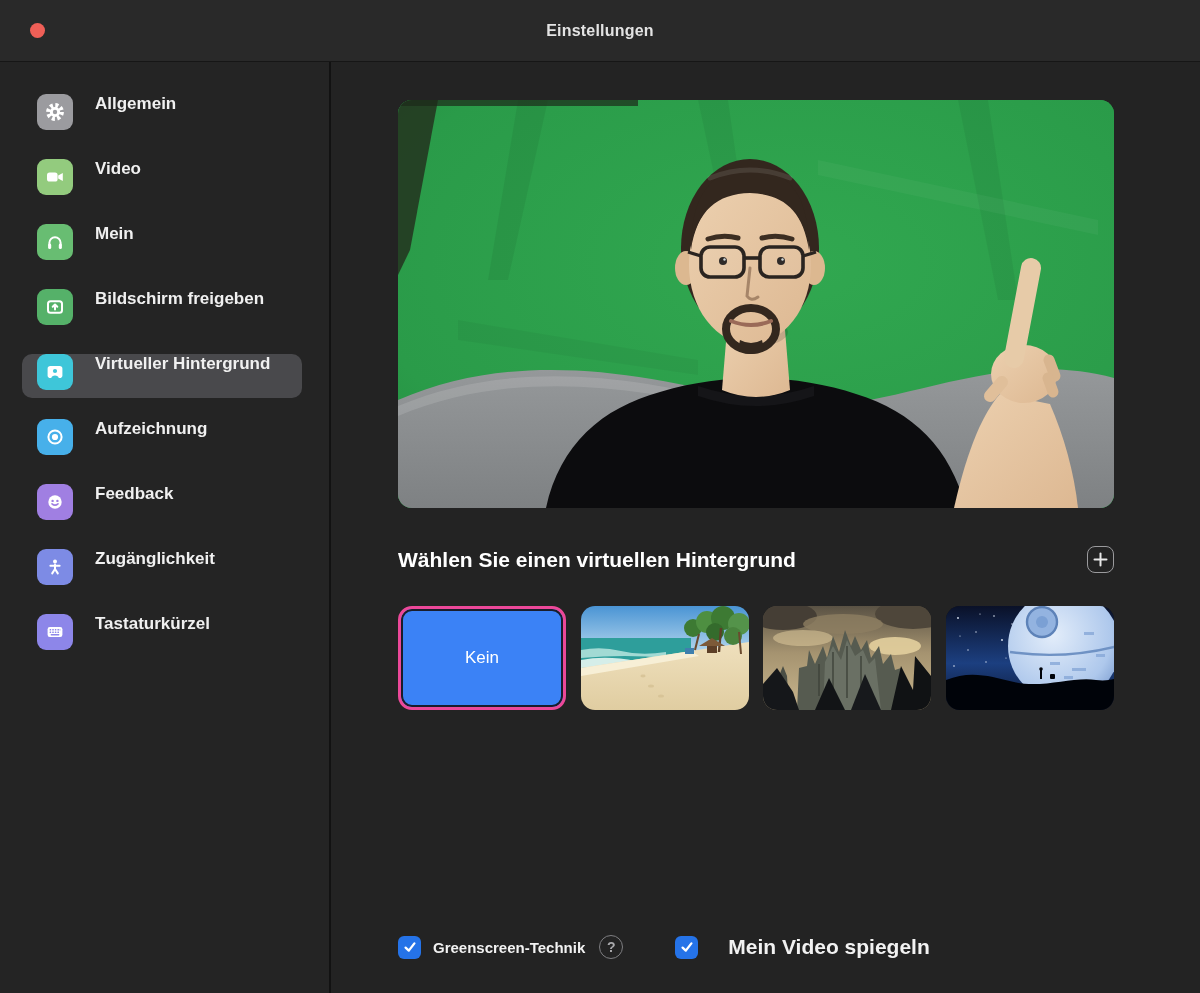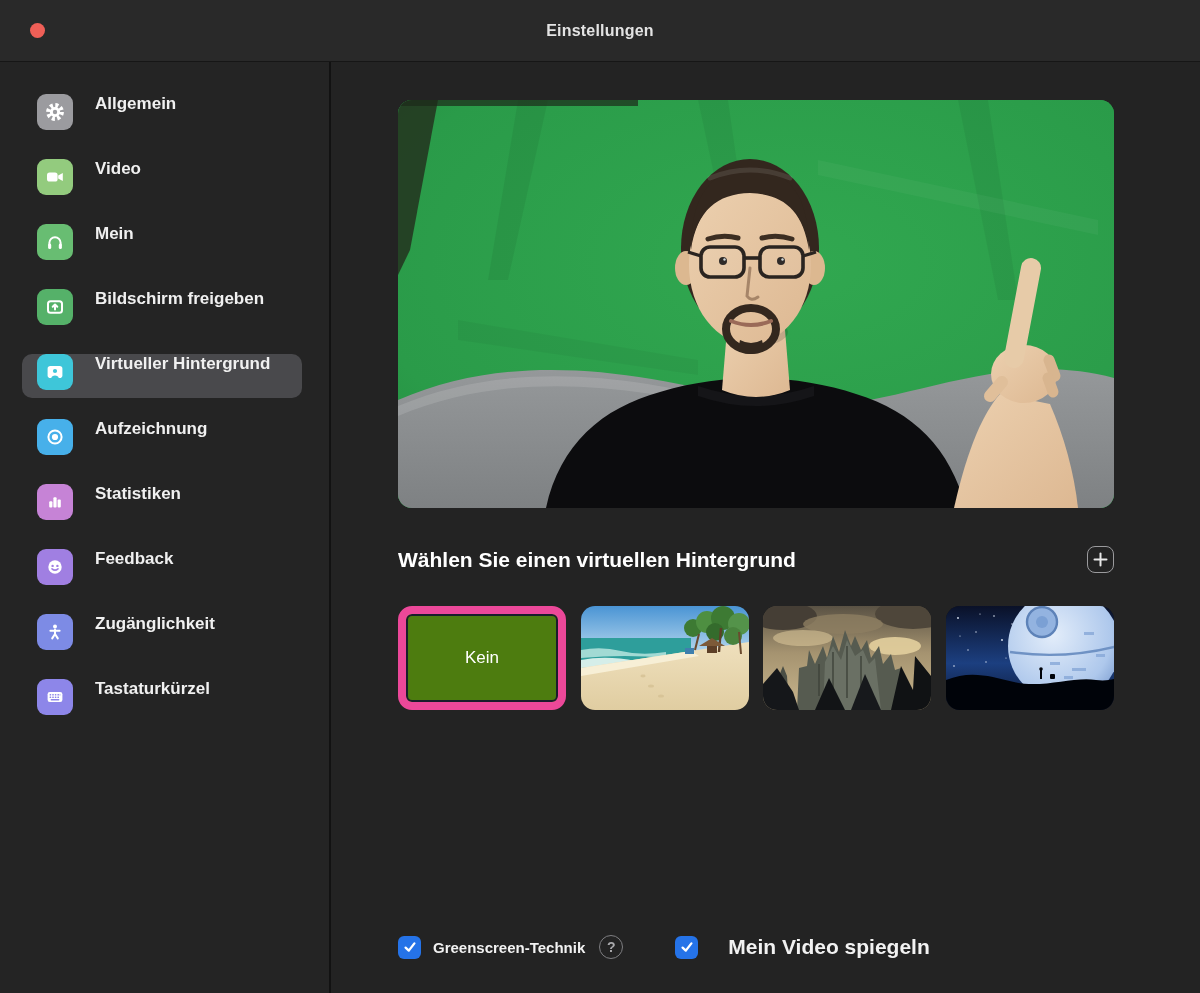--- a/index.html
+++ b/index.html
@@ -86,22 +86,22 @@
   .thumbs {
     width:716px; margin-top:33px;
     display:flex; justify-content:space-between;
   }
   .thumb {
     width:168px; height:104px; border-radius:14px; overflow:hidden;
     cursor:pointer; position:relative; background:#111;
   }
   .thumb svg { display:block; width:168px; height:104px; }
   .thumb-none {
-    background:#4d7c0f;
-    border:8px solid #ec4899;
+    background:#3b82f6;
+    border:3px solid #ec4899;
     display:flex; align-items:center; justify-content:center;
     box-shadow:inset 0 0 0 2px #1a1d2b;
   }
   .thumb-none .none-label { font-size:17px; color:#ffffff; font-weight:400; }
 
   
   .options {
     position:absolute; left:67px; bottom:34px;
     display:flex; align-items:center;
   }
@@ -192,30 +192,20 @@
       <div class="side-item">
         <span class="side-icon ic-record">
           <svg width="20" height="20" viewBox="0 0 20 20">
             <circle cx="10" cy="10" r="6.6" fill="none" stroke="#fff" stroke-width="2"></circle>
             <circle cx="10" cy="10" r="3.1" fill="#fff"></circle>
           </svg>
         </span>
         <span class="side-label">Aufzeichnung</span>
       </div>
 
-      <div class="side-item">
-        <span class="side-icon ic-stats">
-          <svg width="20" height="20" viewBox="0 0 20 20">
-            <rect x="4.2" y="9.2" width="3.2" height="6.3" rx="1" fill="#fff"></rect>
-            <rect x="8.4" y="5.2" width="3.2" height="10.3" rx="1" fill="#fff"></rect>
-            <rect x="12.6" y="7.6" width="3.2" height="7.9" rx="1" fill="#fff"></rect>
-          </svg>
-        </span>
-        <span class="side-label">Statistiken</span>
-      </div>
 
       <div class="side-item">
         <span class="side-icon ic-feedback">
           <svg width="20" height="20" viewBox="0 0 20 20">
             <rect x="3.3" y="3.3" width="13.4" height="13.4" rx="6.7" fill="#fff"></rect>
             <circle cx="7.6" cy="8.9" r="1.2" fill="#a07fe2"></circle>
             <circle cx="12.4" cy="8.9" r="1.2" fill="#a07fe2"></circle>
             <path d="M7 11.8 Q10 14.4 13 11.8" fill="none" stroke="#a07fe2" stroke-width="1.6" stroke-linecap="round"></path>
           </svg>
         </span>

